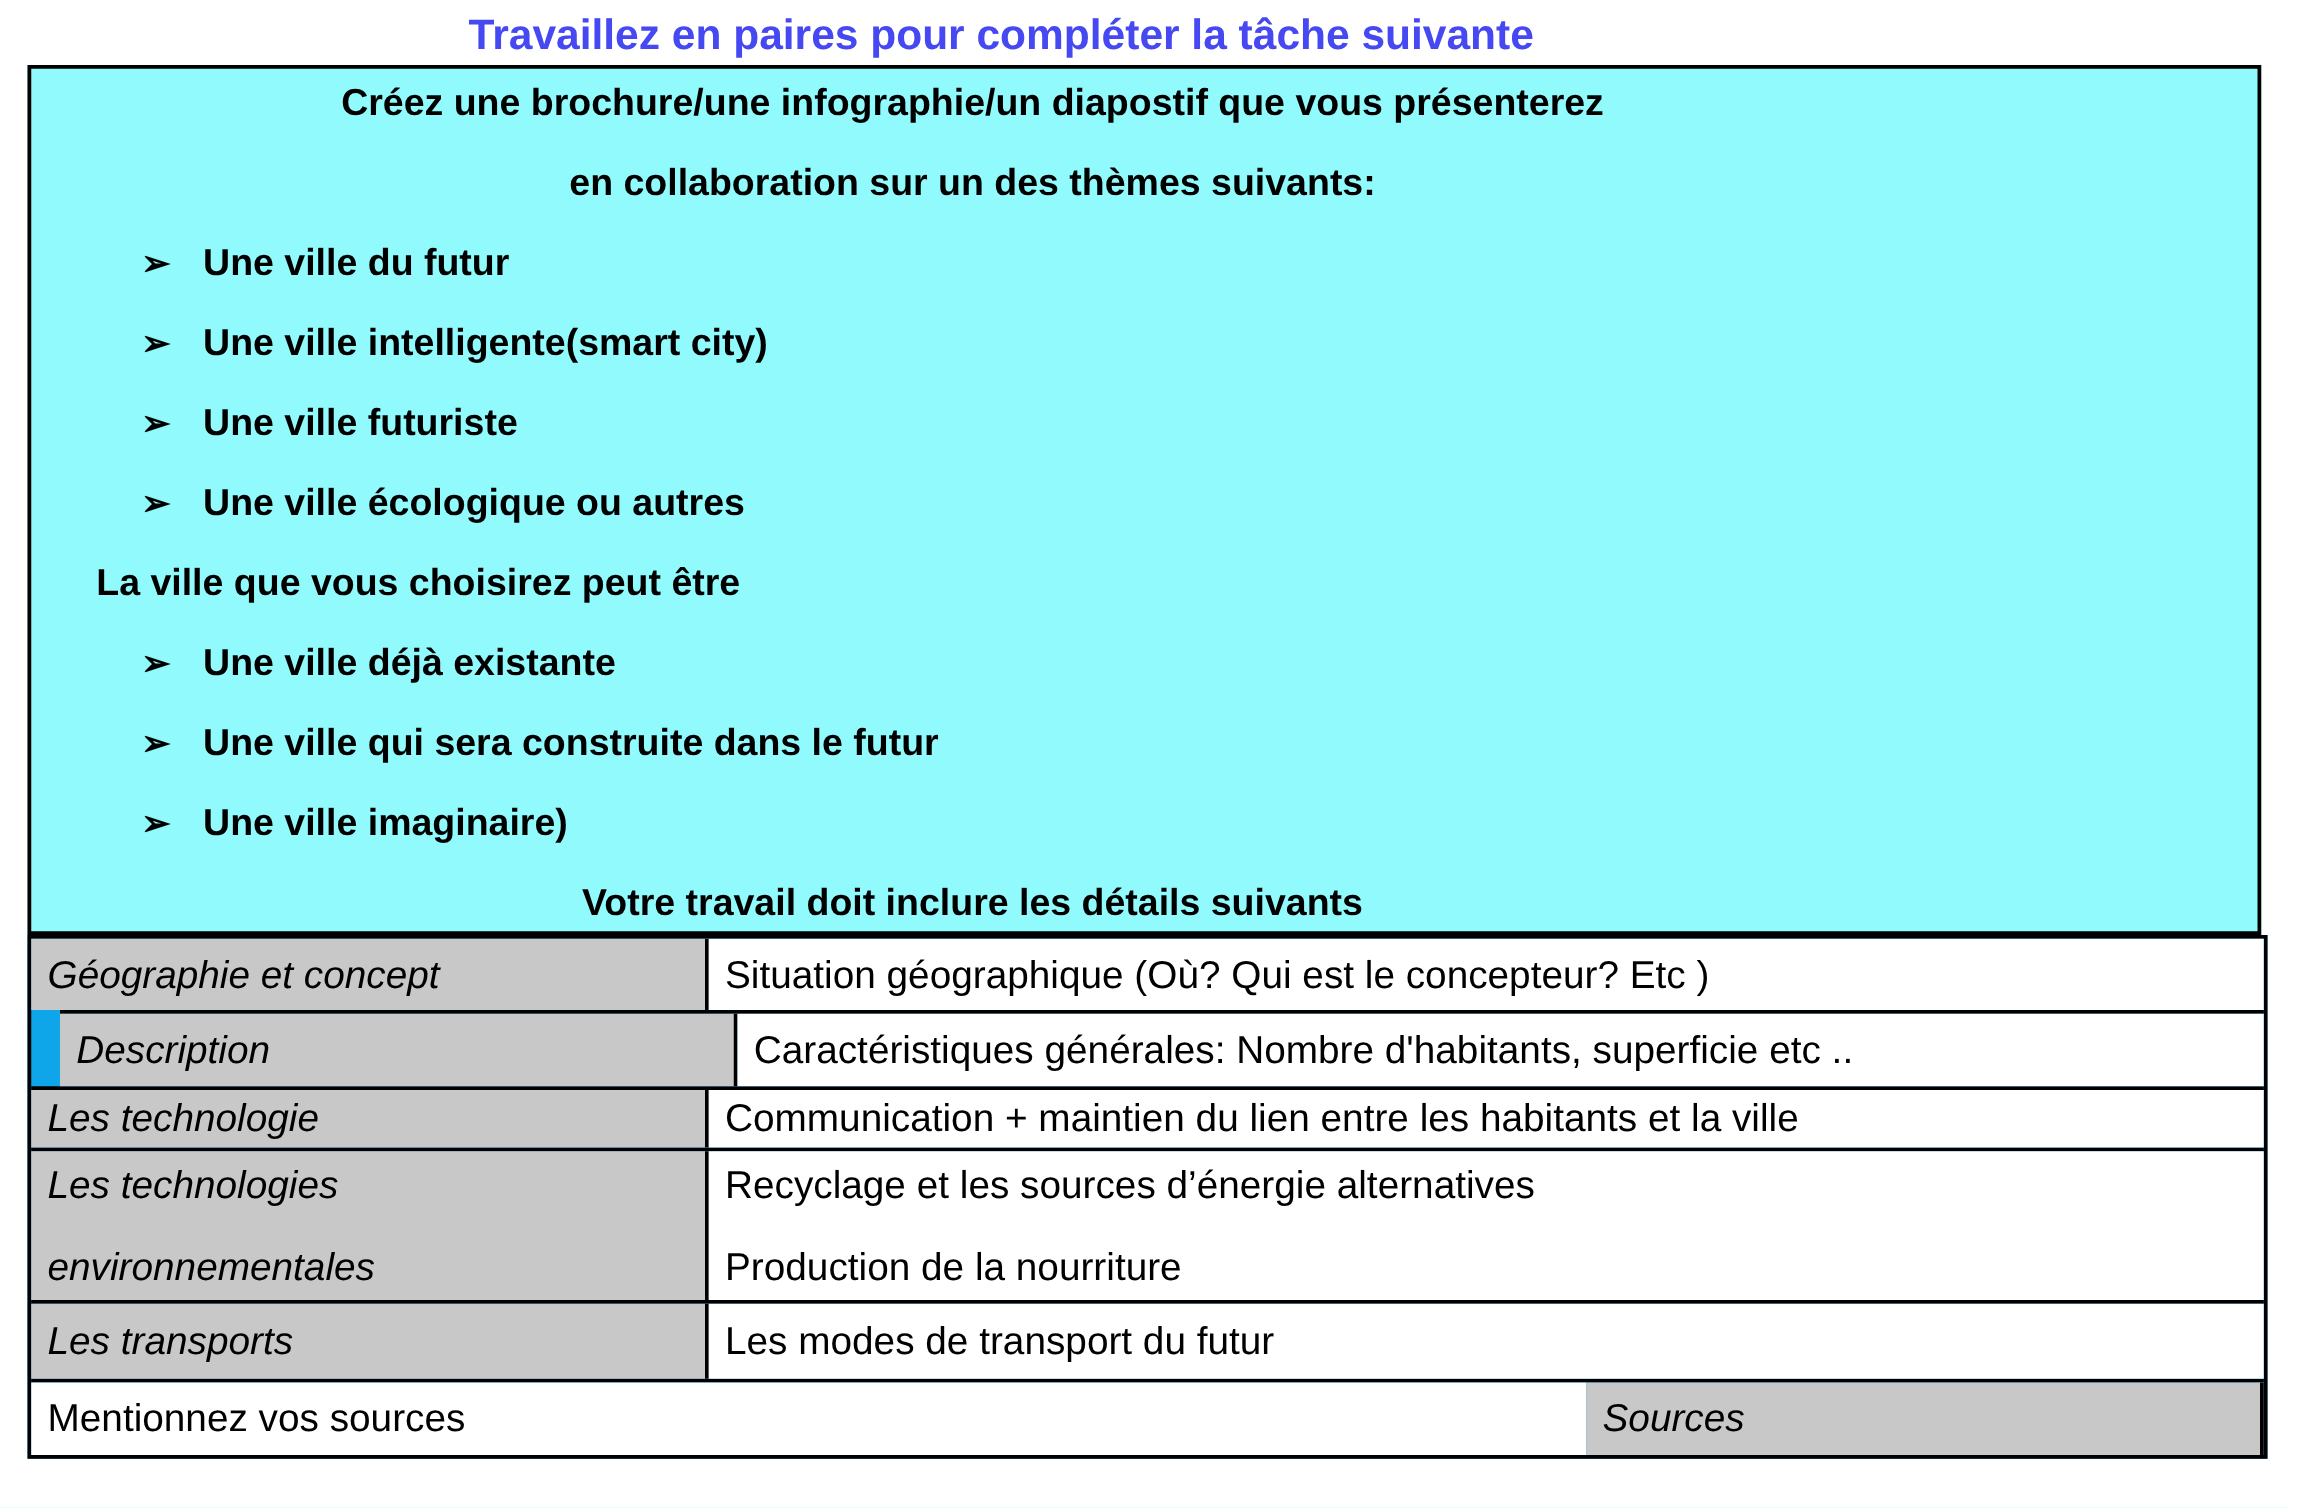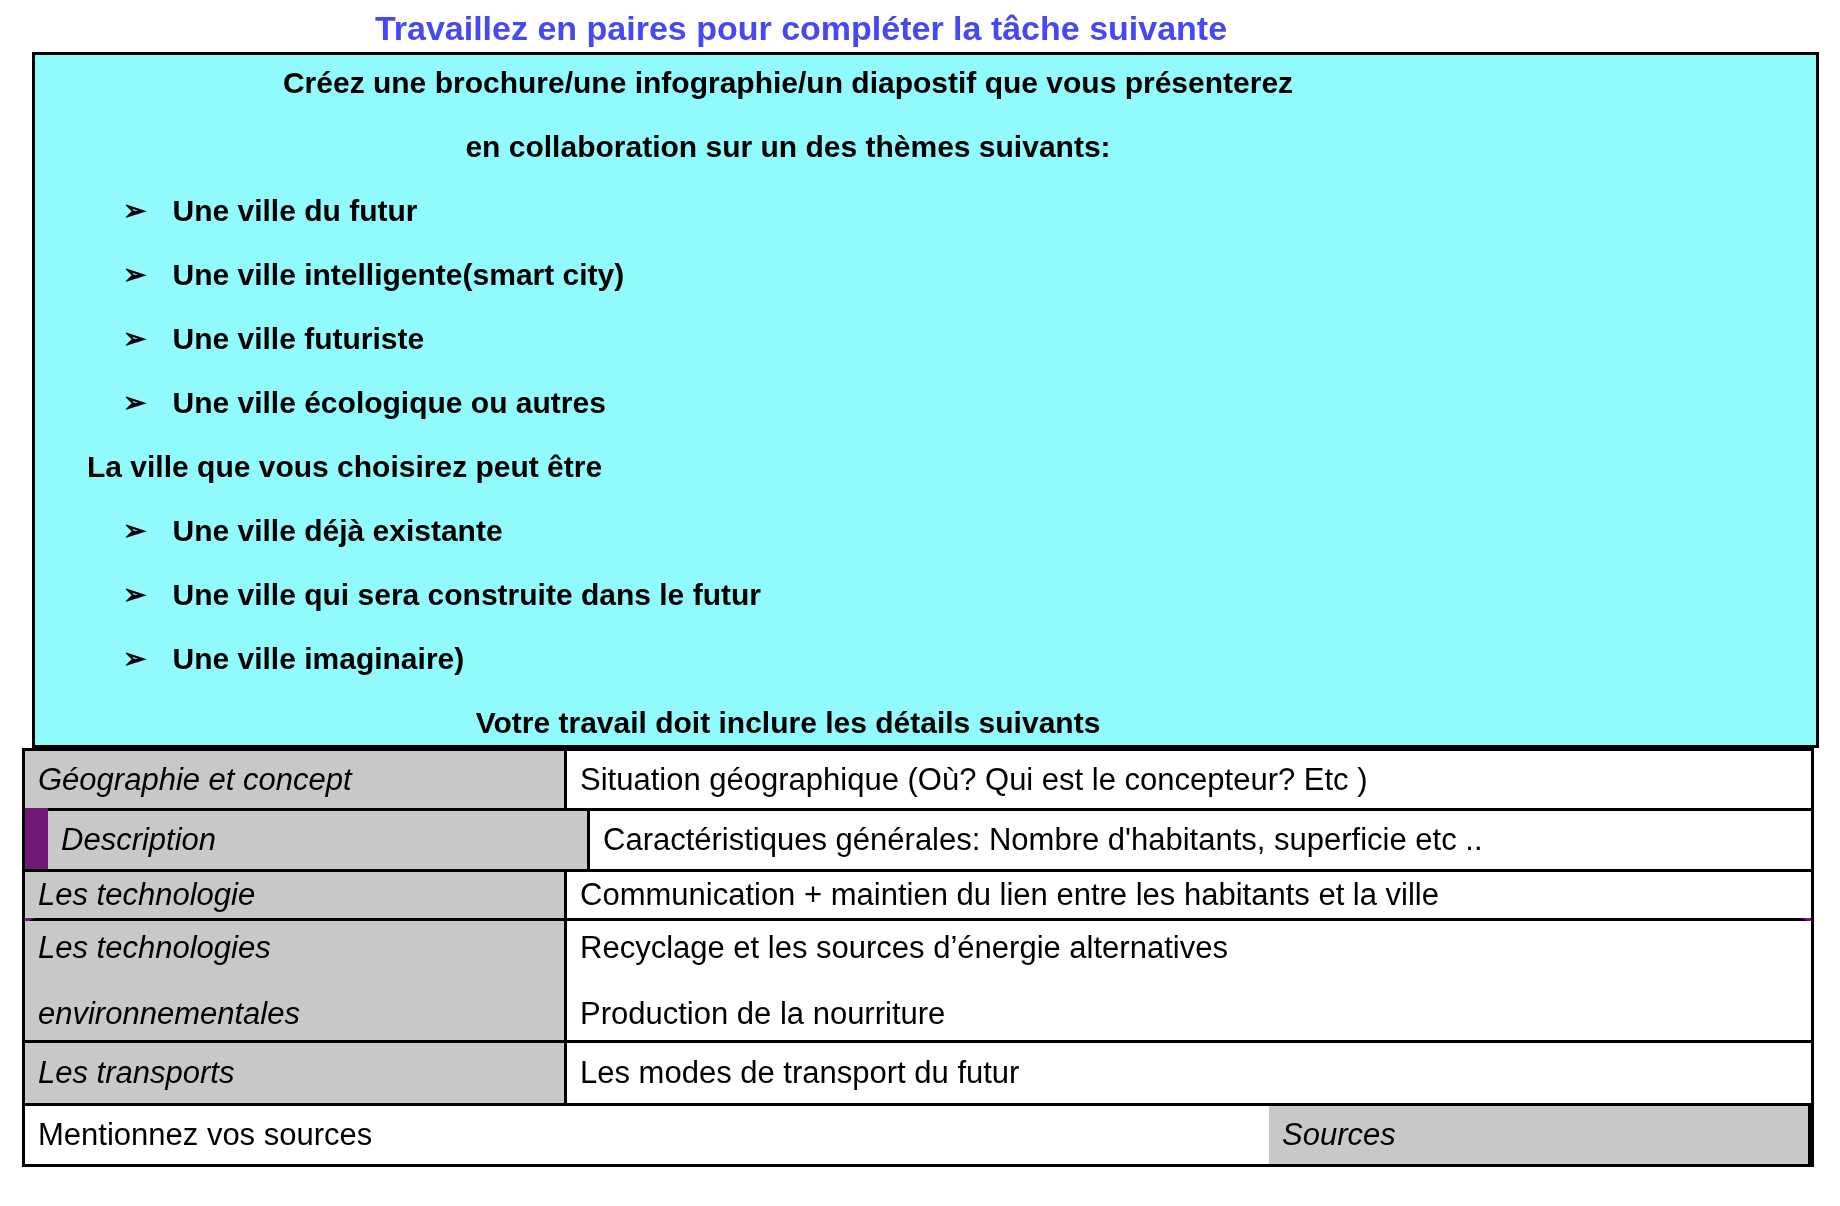--- a/index.html
+++ b/index.html
@@ -22,21 +22,21 @@
     text-align: center;
     font-size: 34px;
     line-height: 38px;
     font-weight: bold;
     color: var(--title-blue, #4648f2);
   }
 
   .task-box {
     position: absolute;
     top: 52px;
-    left: 32px;
+    left: 22px;
     width: 1787px;
     height: 696px;
     background: var(--box-cyan, #91fafd);
     border: 3px solid #000;
     padding-top: 8px;
     overflow: hidden;
   }
 
   .line {
     font-size: 30px;
@@ -49,21 +49,21 @@
   .bullet-line { padding-left: 88px; display: flex; align-items: center; }
   .bullet-glyph { font-size: 28px; margin-right: 26px; line-height: 40px; }
   .subheading-line { padding-left: 52px; }
 
   .details-table {
     position: absolute;
     top: 748px;
     left: 22px;
     width: 1792px;
     border: 3px solid #000;
-    background: #701a75;
+    background: #0ea5e9;
   }
   .tr { display: flex; border-top: 3px solid #000; }
   .tr:first-child { border-top: none; }
   .td { font-size: 31px; display: flex; overflow: hidden; }
   .td.label {
     width: 542px;
     flex: none;
     background: var(--label-gray, #c8c8c8);
     border-right: 3px solid #000;
     font-style: italic;
@@ -74,21 +74,21 @@
     flex-direction: column;
     justify-content: center;
     align-items: flex-start;
     padding-left: 13px;
     gap: 30px;
   }
   .tr.multi .cell-line { line-height: 36px; }
   .r1 { height: 57px; }
   .r2 { height: 61px; margin-left: 23px; }
   .r3 { height: 49px; }
-  .r4 { height: 122px; border-radius: 12px; }
+  .r4 { height: 122px; }
   .r5 { height: 63px; text-align: right; }
   .r6 { height: 61px; }
 </style>
 </head>
 <body>
 
 <div class="page">
 
   <div class="page-title">Travaillez en paires pour compléter la tâche suivante</div>
 

